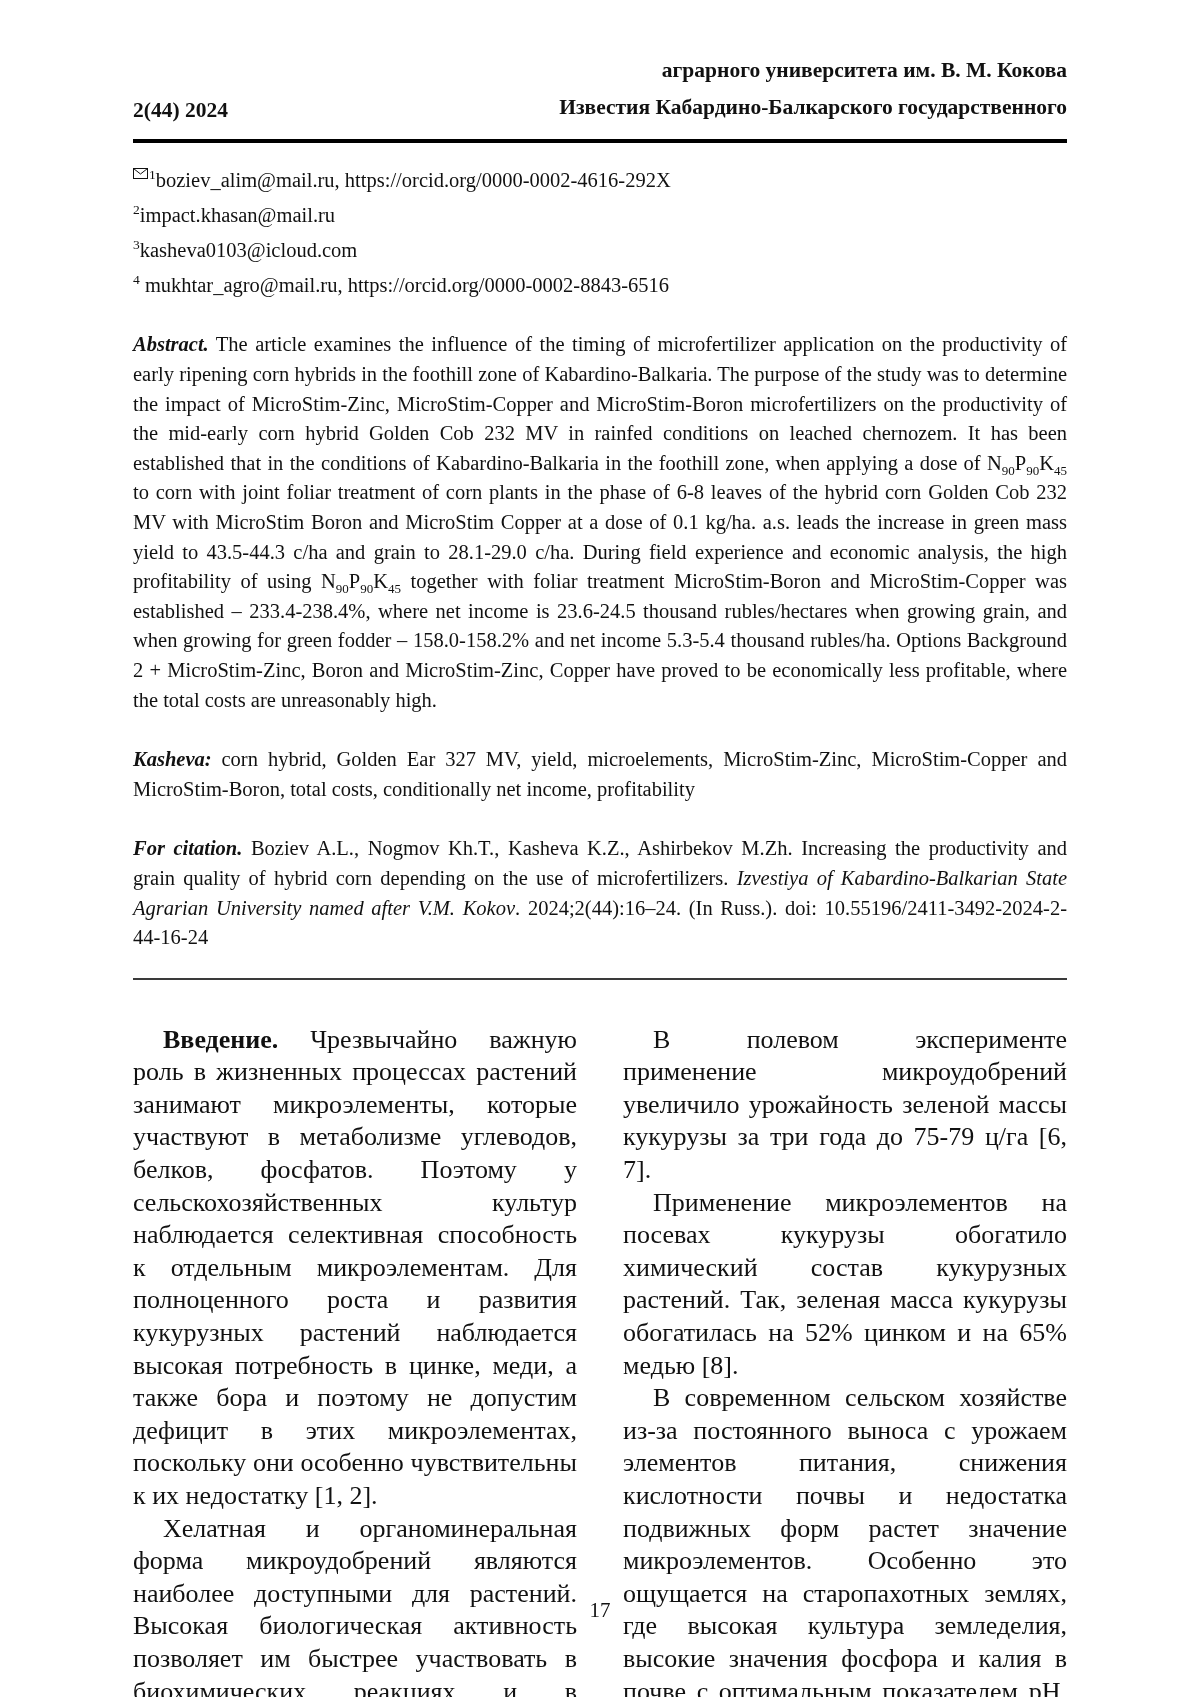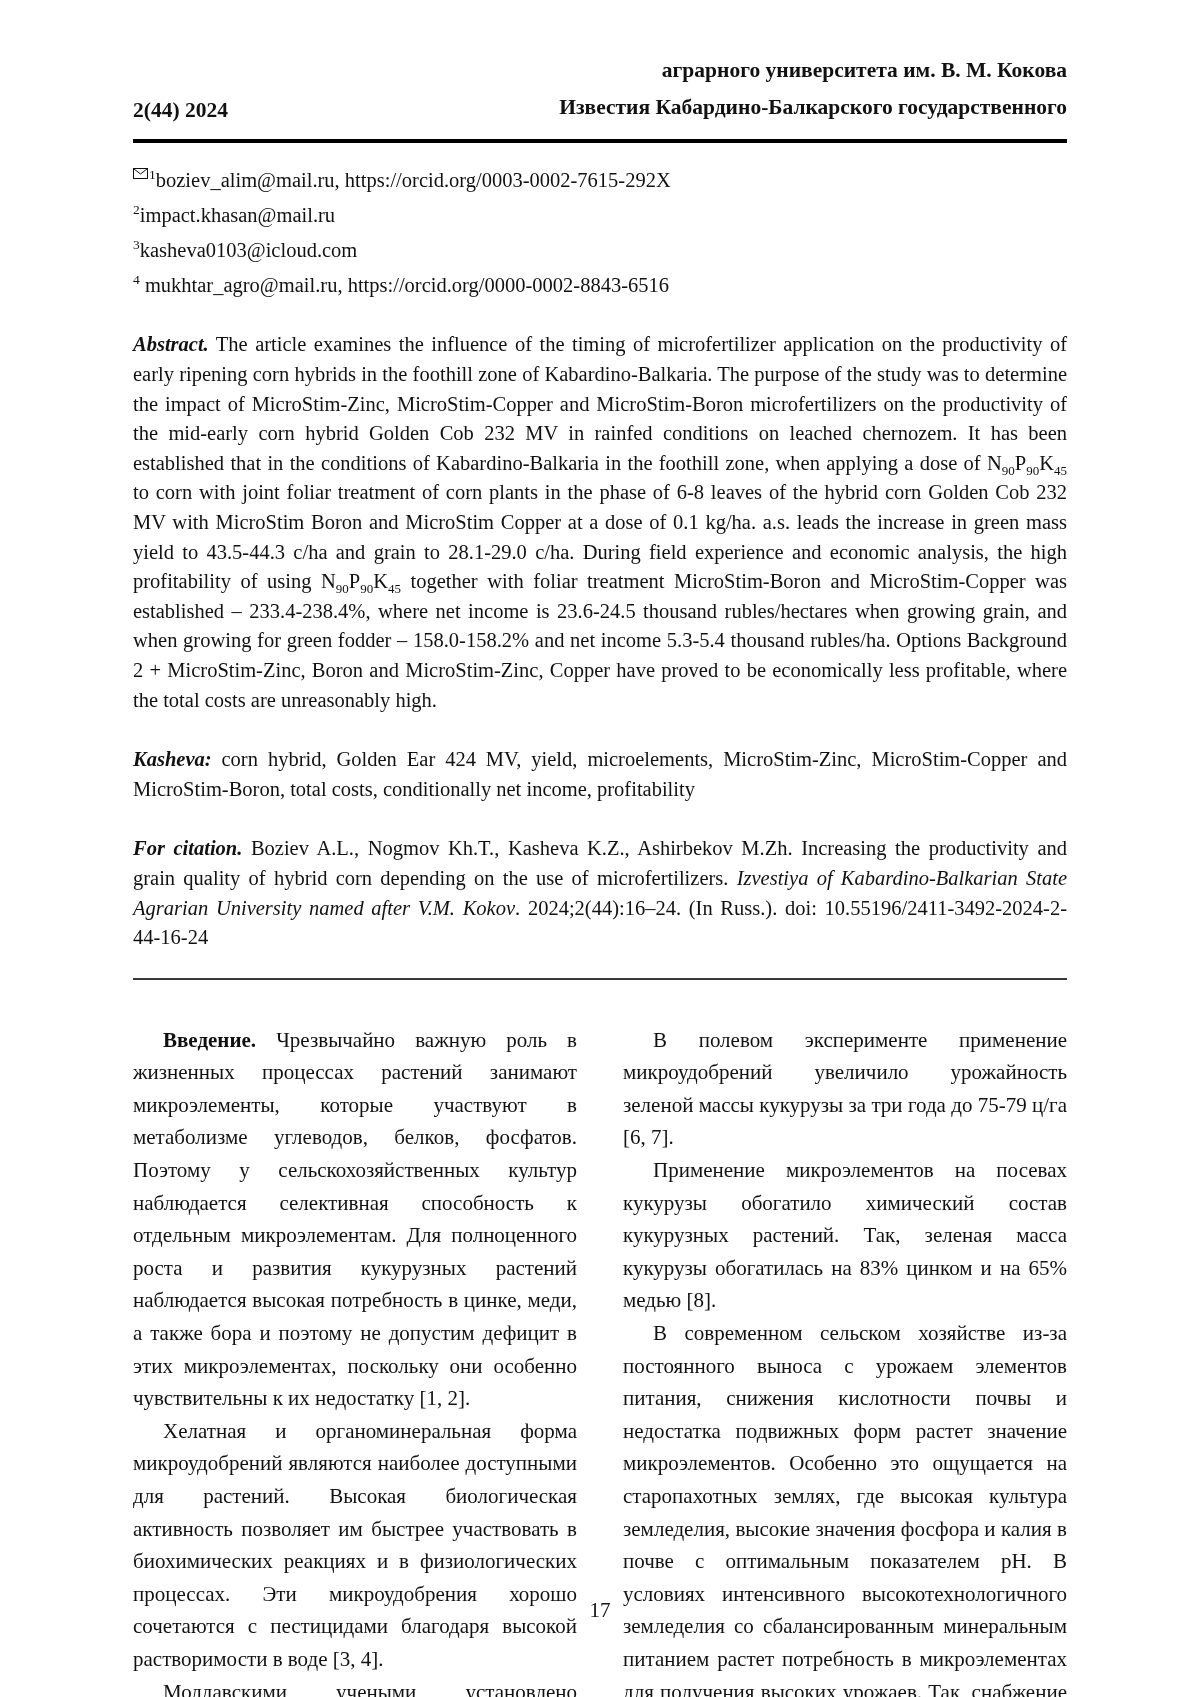--- a/index.html
+++ b/index.html
@@ -30,21 +30,21 @@
 
   .seg-bi { font-weight:bold; font-style:italic; }
   .seg-b  { font-weight:bold; }
   .seg-i  { font-style:italic; }
   sub { font-size:13px; line-height:0; }
 
   .content-rule { border:none; border-top:2.5px solid #3a3a3a; margin:25px 0 0 0; }
 
   .columns { display:flex; gap:46px; margin-top:44px; }
   .col { flex:1; min-width:0; }
-  .body-para { font-size:21px; line-height:32.6px; text-align:justify;
+  .body-para { font-size:26px; line-height:32.6px; text-align:justify;
                text-indent:30px; margin:0; }
 
   .page-number { position:absolute; bottom:74px; left:0; width:100%;
                  text-align:center; font-size:21px; }
 </style>
 </head>
 <body>
 
 <div class="page">
 
@@ -55,49 +55,49 @@
       <div>Известия Кабардино-Балкарского государственного</div>
     </div>
   </div>
   <hr class="header-rule">
 
   <div class="contacts">
     <div class="contact-line">
       <span class="envelope"><svg width="15" height="11" viewBox="0 0 15 11">
             <rect x="0.5" y="0.5" width="14" height="10" fill="none" stroke="#111" stroke-width="1"></rect>
             <path d="M0.5 0.5 L7.5 6 L14.5 0.5" fill="none" stroke="#111" stroke-width="1"></path>
-          </svg></span><sup>1</sup><span>boziev_alim@mail.ru, https://orcid.org/0003-0002-7615-292X</span>
+          </svg></span><sup>1</sup><span>boziev_alim@mail.ru, https://orcid.org/0000-0002-4616-292X</span>
     </div>
     <div class="contact-line">
       <sup>2</sup><span>impact.khasan@mail.ru</span>
     </div>
     <div class="contact-line">
       <sup>3</sup><span>kasheva0103@icloud.com</span>
     </div>
     <div class="contact-line">
       <sup>4</sup><span> mukhtar_agro@mail.ru, https://orcid.org/0000-0002-8843-6516</span>
     </div>
   </div>
 
   <p class="para abstract"><span class="seg-bi">Abstract.</span><span> The article examines the influence of the timing of microfertilizer application on the productivity of early ripening corn hybrids in the foothill zone of Kabardino-Balkaria. The purpose of the study was to determine the impact of MicroStim-Zinc, MicroStim-Copper and MicroStim-Boron microfertilizers on the productivity of the mid-early corn hybrid Golden Cob 232 MV in rainfed conditions on leached chernozem. It has been established that in the conditions of Kabardino-Balkaria in the foothill zone, when applying a dose of N</span><sub>90</sub><span>P</span><sub>90</sub><span>K</span><sub>45</sub><span> to corn with joint foliar treatment of corn plants in the phase of 6-8 leaves of the hybrid corn Golden Cob 232 MV with MicroStim Boron and MicroStim Copper at a dose of 0.1 kg/ha. a.s. leads the increase in green mass yield to 43.5-44.3 c/ha and grain to 28.1-29.0 c/ha. During field experience and economic analysis, the high profitability of using N</span><sub>90</sub><span>P</span><sub>90</sub><span>K</span><sub>45</sub><span> together with foliar treatment MicroStim-Boron and MicroStim-Copper was established – 233.4-238.4%, where net income is 23.6-24.5 thousand rubles/hectares when growing grain, and when growing for green fodder – 158.0-158.2% and net income 5.3-5.4 thousand rubles/ha. Options Background 2 + MicroStim-Zinc, Boron and MicroStim-Zinc, Copper have proved to be economically less profitable, where the total costs are unreasonably high.</span></p>
 
-  <p class="para keywords"><span class="seg-bi">Kasheva:</span><span> corn hybrid, Golden Ear 424 MV, yield, microelements, MicroStim-Zinc, MicroStim-Copper and MicroStim-Boron, total costs, conditionally net income, profitability</span></p>
+  <p class="para keywords"><span class="seg-bi">Kasheva:</span><span> corn hybrid, Golden Ear 327 MV, yield, microelements, MicroStim-Zinc, MicroStim-Copper and MicroStim-Boron, total costs, conditionally net income, profitability</span></p>
 
   <p class="para citation"><span class="seg-bi">For citation.</span><span> Boziev A.L., Nogmov Kh.T., Kasheva K.Z., Ashirbekov M.Zh. Increasing the productivity and grain quality of hybrid corn depending on the use of microfertilizers. </span><span class="seg-i">Izvestiya of Kabardino-Balkarian State Agrarian University named after V.M. Kokov</span><span>. 2024;2(44):16–24. (In Russ.). doi: 10.55196/2411-3492-2024-2-44-16-24</span></p>
 
   <hr class="content-rule">
 
   <div class="columns">
     <div class="col">
         <p class="body-para"><span class="seg-b">Введение.</span><span> Чрезвычайно важную роль в жизненных процессах растений занимают микроэлементы, которые участвуют в метаболизме углеводов, белков, фосфатов. Поэтому у сельскохозяйственных культур наблюдается селективная способность к отдельным микроэлементам. Для полноценного роста и развития кукурузных растений наблюдается высокая потребность в цинке, меди, а также бора и поэтому не допустим дефицит в этих микроэлементах, поскольку они особенно чувствительны к их недостатку [1, 2].</span></p>
         <p class="body-para"><span>Хелатная и органоминеральная форма микроудобрений являются наиболее доступными для растений. Высокая биологическая активность позволяет им быстрее участвовать в биохимических реакциях и в физиологических процессах. Эти микроудобрения хорошо сочетаются с пестицидами благодаря высокой растворимости в воде [3, 4].</span></p>
         <p class="body-para"><span>Молдавскими учеными установлено преимущество хелатированной формы микроэлементов перед солевыми растворами при возделывании зерновых, масличных и корнеплодов [5, 6].</span></p>
       </div>
     <div class="col">
         <p class="body-para"><span>В полевом эксперименте применение микроудобрений увеличило урожайность зеленой массы кукурузы за три года до 75-79 ц/га [6, 7].</span></p>
-        <p class="body-para"><span>Применение микроэлементов на посевах кукурузы обогатило химический состав кукурузных растений. Так, зеленая масса кукурузы обогатилась на 83% цинком и на 65% медью [8].</span></p>
+        <p class="body-para"><span>Применение микроэлементов на посевах кукурузы обогатило химический состав кукурузных растений. Так, зеленая масса кукурузы обогатилась на 52% цинком и на 65% медью [8].</span></p>
         <p class="body-para"><span>В современном сельском хозяйстве из-за постоянного выноса с урожаем элементов питания, снижения кислотности почвы и недостатка подвижных форм растет значение микроэлементов. Особенно это ощущается на старопахотных землях, где высокая культура земледелия, высокие значения фосфора и калия в почве с оптимальным показателем pH. В условиях интенсивного высокотехнологичного земледелия со сбалансированным минеральным питанием растет потребность в микроэлементах для получения высоких урожаев. Так, снабжение растений азотом зависит от содержания меди и бора, калий и магний не смогут проникать через мембрану клеток без цинка, а из-за отсутствия цинка накапливается неорганический фосфор [9, 10].</span></p>
       </div>
   </div>
 
 </div>
 
 <div class="page-number">17</div>
 
 </body></html>

